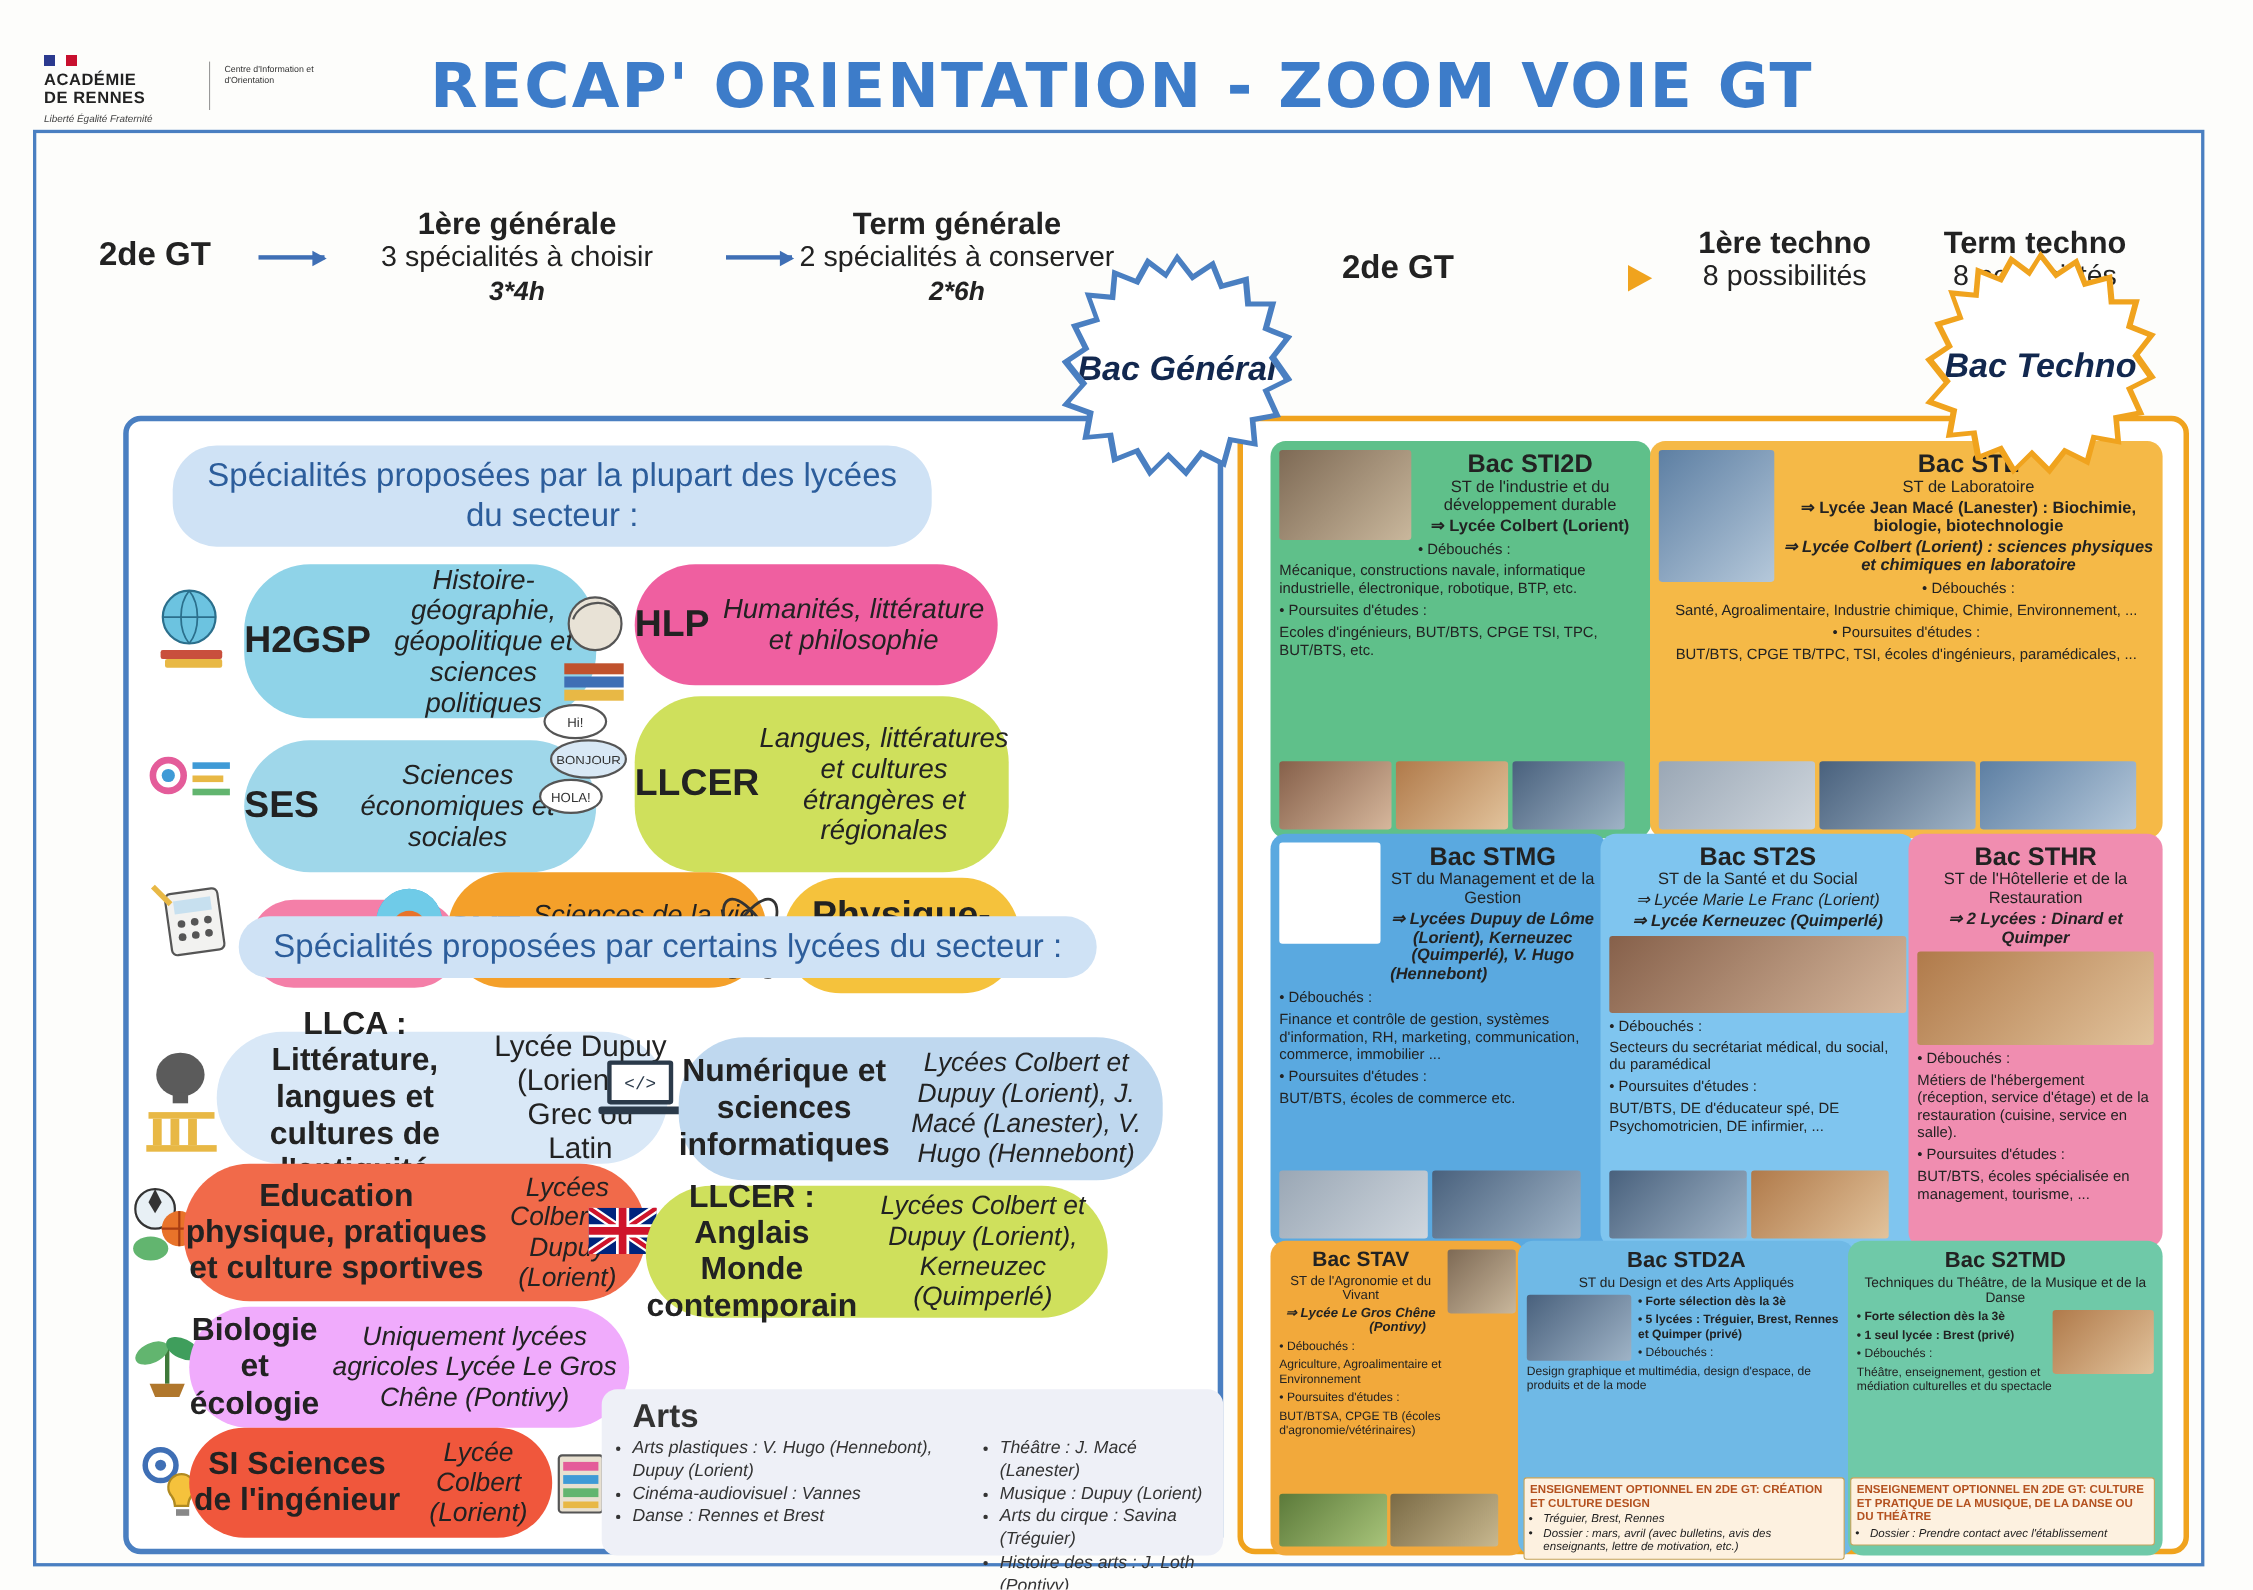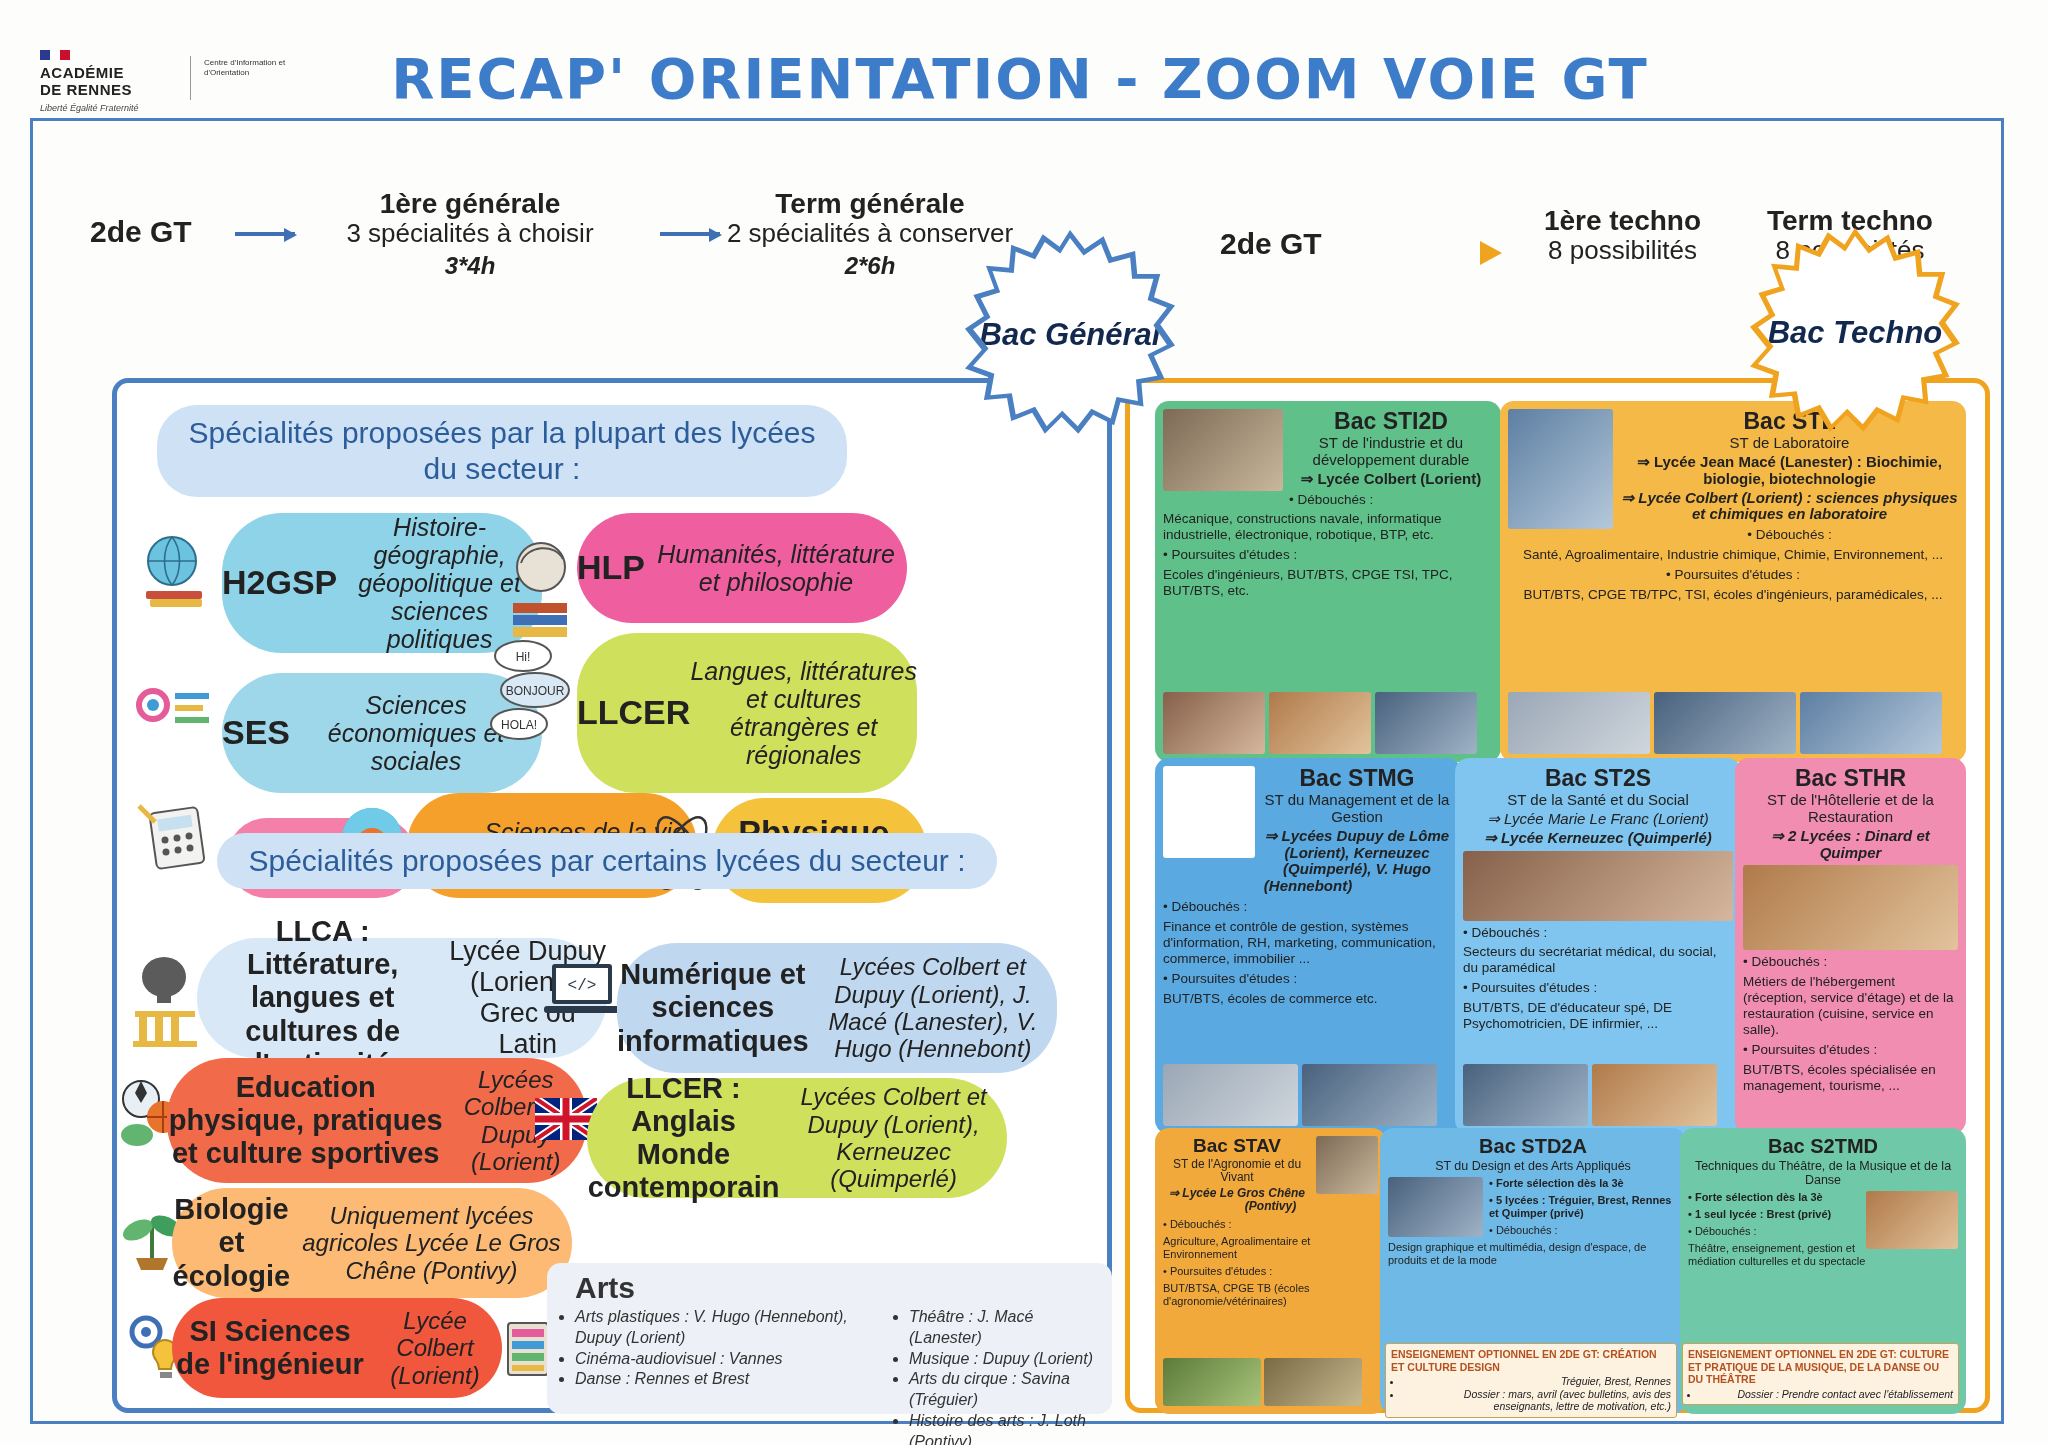--- a/index.html
+++ b/index.html
@@ -76,21 +76,21 @@
   #p-ses{left:105px;top:290px;width:320px;height:120px;background:#9fd7ea;}
   #p-llcer{left:460px;top:250px;width:340px;height:160px;background:#cfe05c;}
   #p-svt{left:290px;top:410px;width:290px;height:105px;background:#f4a02a;}
   #p-maths{left:110px;top:435px;width:190px;height:80px;background:#f47fa8;}
   #p-phys{left:595px;top:415px;width:215px;height:105px;background:#f5c23c;}
 
   #p-llca{left:80px;top:555px;width:410px;height:120px;background:#d9e8f7;}
   #p-num{left:500px;top:560px;width:440px;height:130px;background:#bfd8ef;}
   #p-eps{left:50px;top:675px;width:420px;height:125px;background:#f16a4a;}
   #p-llcer2{left:470px;top:695px;width:420px;height:120px;background:#cfe05c;}
-  #p-bio{left:55px;top:805px;width:400px;height:110px;background:#fdba74;}
+  #p-bio{left:55px;top:805px;width:400px;height:110px;background:#f0abfc;}
   #p-si{left:55px;top:915px;width:330px;height:100px;background:#f0573c;}
 
   .pill.flat{align-items:center;}
   .pill .line{font-size:27px;line-height:1.14;}
   .pill .lineB{font-size:29px;font-weight:bold;line-height:1.14;}
   .pill .lineI{font-size:24px;font-style:italic;line-height:1.14;}
 
   .arts{position:absolute;left:430px;top:880px;width:545px;height:135px;background:#eef0f7;border-radius:14px;padding:8px 10px;}
   .arts h4{margin:0 0 2px 18px;font-size:30px;font-weight:bold;color:#333;}
   .arts .cols{display:flex;gap:10px;}
@@ -116,21 +116,21 @@
   #c-st2s{left:325px;top:375px;width:270px;height:360px;background:#7fc5ef;}
   #c-sthr{left:605px;top:375px;width:215px;height:360px;background:#f08db0;}
   #c-stav{left:25px;top:745px;width:215px;height:270px;background:#f2a93b;}
   #c-std2a{left:250px;top:745px;width:290px;height:270px;background:#6fb9e6;}
   #c-s2tmd{left:550px;top:745px;width:270px;height:270px;background:#6fc9a8;}
 
   .opt{position:absolute;border:1px solid #c4a35a;border-radius:3px;background:#fdf1e0;padding:4px 5px;font-size:10.5px;line-height:1.2;}
   #opt1{left:255px;top:960px;width:280px;}
   #opt2{left:552px;top:960px;width:265px;}
   .opt b{display:block;color:#b4511f;font-size:10.5px;}
-  .opt ul{margin:2px 0 0;padding-left:12px;text-align:right;}
+  .opt ul{margin:2px 0 0;padding-left:12px;}
   .opt li{font-style:italic;}
 
   .small-photos{display:flex;gap:3px;margin-top:3px;}
   .sp{flex:1;height:48px;border-radius:3px;background:linear-gradient(135deg,#8fa3b5,#ccd5dd);}
 
   
   .svgicon{position:absolute;}
 </style>
 </head>
 <body>

